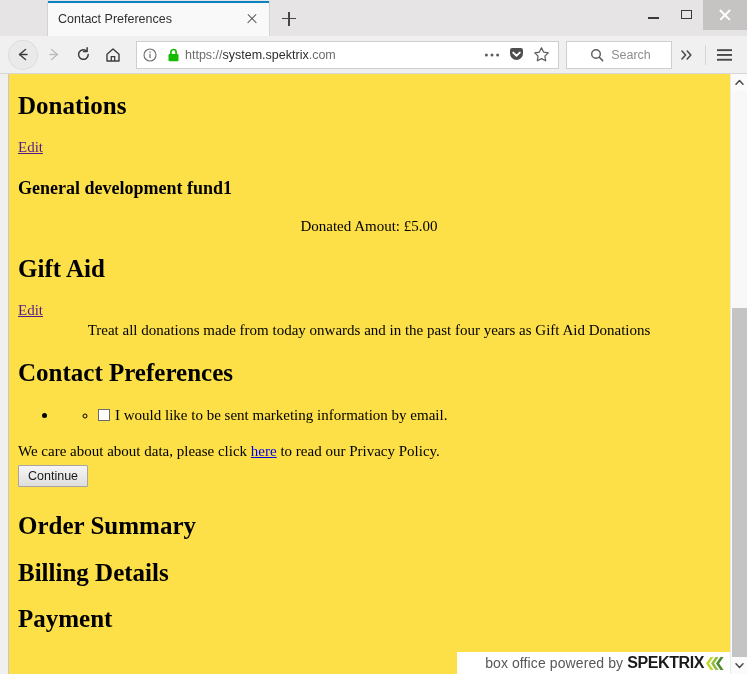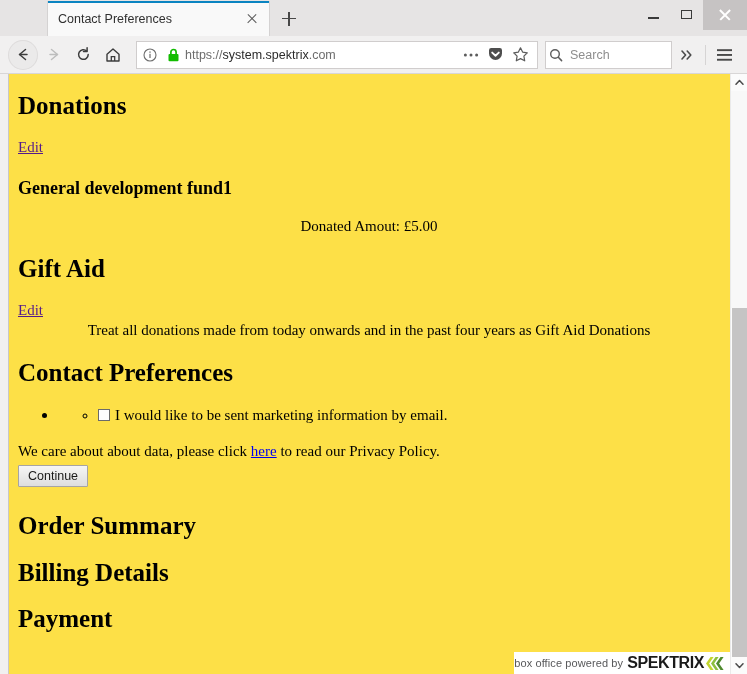--- a/index.html
+++ b/index.html
@@ -172,29 +172,30 @@
     min-width: 0;
     padding-left: 2px;
     -webkit-mask-image: linear-gradient(to right, #000 85%, transparent 100%);
             mask-image: linear-gradient(to right, #000 85%, transparent 100%);
   }
   .url-text .host { color: #2b2b2b; }
   .url-acts { display: flex; align-items: center; flex: none; padding-right: 4px; }
   .url-act { width: 25px; height: 26px; display:flex; align-items:center; justify-content:center; }
 
   .searchbar {
-    width: 127px;
+    width: 106px;
     height: 28px;
     margin-left: 7px;
     background: #ffffff;
     border: 1px solid #d0cdcd;
     display: flex;
     align-items: center;
     box-sizing: border-box;
     flex: none;
+    justify-content: center;
   }
   .search-ph { font-size: 12.5px; color: #8e8e8e; margin-left: 4px; }
 
   .chevrons, .hamburger {
     width: 30px; height: 30px;
     display:flex; align-items:center; justify-content:center;
     flex:none;
   }
   .navsep { width:1px; height:20px; background:#d6d4d4; margin:0 3px; flex:none; }
 
@@ -308,24 +309,25 @@
     right: 17px;
     bottom: 0;
     height: 22px;
     display: flex;
     align-items: center;
     background: #ffffff;
     padding-right: 4px;
   }
   .fb-text {
     font-family: "Liberation Sans", sans-serif;
-    font-size: 11px;
+    font-size: 14px;
     color: #58585a;
     letter-spacing: 0.1px;
     margin-right: 4px;
+    padding-left: 28px;
   }
   .fb-logo {
     font-family: "Liberation Sans", sans-serif;
     font-size: 16px;
     font-weight: bold;
     color: #1a1a1a;
     letter-spacing: -0.4px;
   }
   .fb-chev { display: inline-flex; align-items: center; margin-left: 0px; }
 </style>

